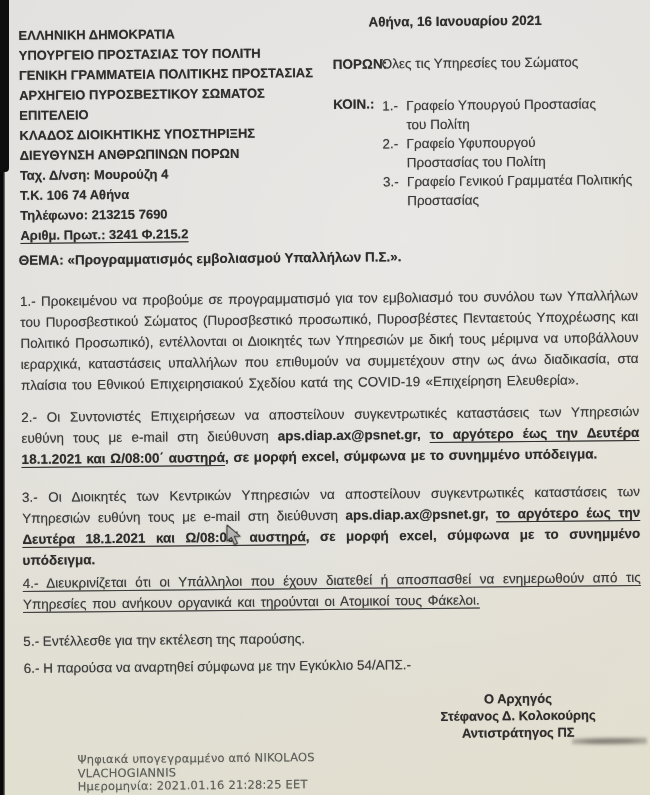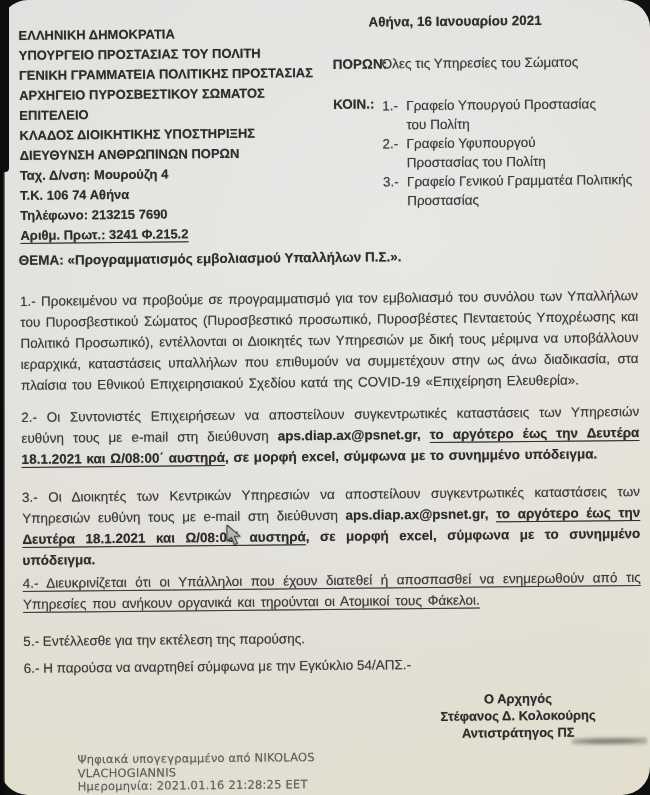--- a/index.html
+++ b/index.html
@@ -8,21 +8,20 @@
     background:#101010;
     font-family:"Liberation Sans",sans-serif;
   }
   .page{
     position:absolute;inset:0;
     background:
       radial-gradient(ellipse 120% 90% at 62% 30%, rgba(255,255,255,0.22), rgba(255,255,255,0) 62%),
       linear-gradient(115deg, rgba(236,231,214,0) 55%, rgba(231,224,200,0.45) 100%),
       linear-gradient(200deg, rgba(225,229,218,0) 60%, rgba(228,226,200,0.5) 100%),
       linear-gradient(180deg,#e2e1df 0%,#e3e1dd 50%,#dfddd7 100%);
-    border-radius: 28px;
   }
   .edge-left{position:absolute;left:0;top:0;width:5px;height:100%;background:linear-gradient(90deg,#0a0a0a 60%,rgba(10,10,10,0.4));}
   .edge-left-top{position:absolute;left:0;top:0;width:9px;height:172px;background:#0e0e0e;border-radius:0 0 4px 0;}
   .smudge{position:absolute;left:572px;top:737px;width:75px;height:9px;
     background:radial-gradient(ellipse at 30% 50%, rgba(45,42,38,0.5), rgba(45,42,38,0) 70%),
                radial-gradient(ellipse at 75% 40%, rgba(45,42,38,0.45), rgba(45,42,38,0) 70%);
     filter:blur(1.5px);}
   .content{
     position:absolute;inset:0;
     transform:rotate(-0.55deg);

